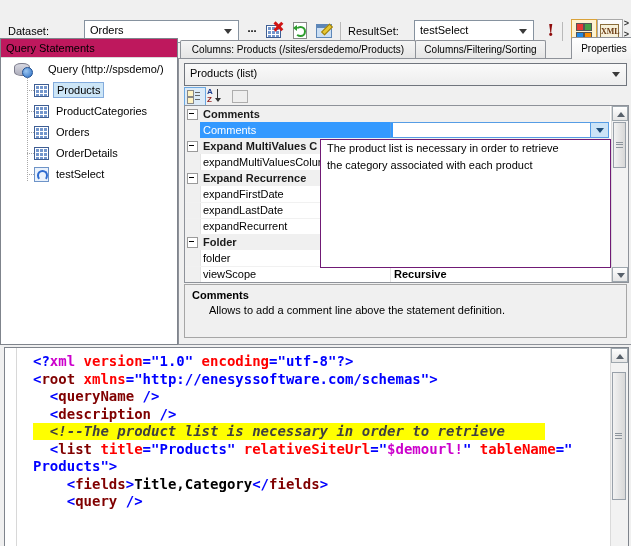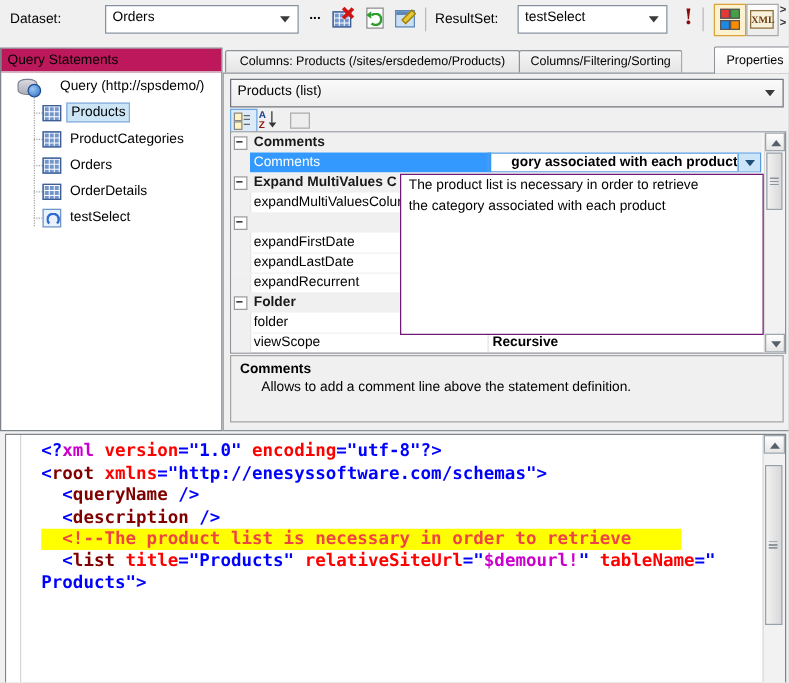--- a/index.html
+++ b/index.html
@@ -1,20 +1,20 @@
 <!DOCTYPE html>
 <html><head>
 <meta charset="utf-8">
 <style>
   html,body{margin:0;padding:0;background:#D8D8D8;}
   .page{position:relative;width:631px;height:546px;background:#F0F0F0;overflow:hidden;
         font-family:"Liberation Sans",sans-serif;font-size:11px;color:#000;}
 
   
-  [data-name="main-toolbar"]{position:absolute;left:0;top:0;width:631px;height:32px;background:#F0F0F0;}
+  [data-name="main-toolbar"]{position:absolute;left:0;top:16px;width:631px;height:32px;background:#F0F0F0;}
   [data-name="dataset-label"]{position:absolute;left:8px;top:9px;}
   [data-name="resultset-label"]{position:absolute;left:348px;top:9px;}
   .combo{position:absolute;background:#fff;border:1px solid #86929F;}
   .combo .ctxt{position:absolute;left:5px;top:3px;white-space:nowrap;}
   .arr-down{position:absolute;width:0;height:0;border-left:4px solid transparent;border-right:4px solid transparent;border-top:5px solid #3A3A3A;}
   [data-name="dataset-combobox"]{left:84px;top:4px;width:153px;height:21px;}
   [data-name="resultset-combobox"]{left:414px;top:4px;width:118px;height:21px;}
   .combo .arr-down{right:6px;top:8px;}
   [data-name="browse-datasets-button"]{position:absolute;left:242px;top:4px;width:20px;height:20px;text-align:center;font-weight:bold;line-height:16px;}
   .tico{position:absolute;width:20px;height:20px;top:4px;}
@@ -121,21 +121,21 @@
 
   
   [data-name="xml-editor"]{position:absolute;left:4px;top:347px;width:623px;height:199px;background:#fff;border:1px solid #7F848C;overflow:hidden;}
   [data-name="xml-selection-margin"]{position:absolute;left:0;top:0;width:11px;height:100%;background:#fff;border-right:1px solid #D8D8D8;}
   [data-name="xml-code"]{position:absolute;left:28px;top:5px;font-family:"DejaVu Sans Mono",monospace;font-size:14px;font-weight:bold;}
   .xline{position:relative;height:17.5px;line-height:17px;white-space:pre;}
   .xhl{position:absolute;left:0;top:0;height:17px;background:#FFFF00;}
   .xtx{position:relative;}
   .tk-delim{color:#0000FF;} .tk-elem{color:#800000;} .tk-attr{color:#FF0000;}
   .tk-val{color:#0000FF;} .tk-pi{color:#CC00CC;} .tk-param{color:#CC00CC;}
-  .tk-text{color:#000;} .tk-comment{color:#ef4444;}
+  .tk-text{color:#000;} .tk-comment{color:#404040;font-style:italic;}
   [data-name="xml-editor-scrollbar"]{right:0;top:0;width:17px;height:100%;border-left:1px solid #DADADA;}
   [data-name="xml-editor-scrollbar"] .sb-btn{width:17px;}
   [data-name="xml-editor-scrollbar"] .sb-thumb{left:1px;width:14px;top:24px;height:128px;}
 </style>
 </head>
 <body>
 
 <div class="page" data-name="query-designer-window">
 
   <div data-name="main-toolbar">
@@ -260,38 +260,38 @@
     <div class="pg-row cat" style="top:0" data-name="property-category-comments">
       <span class="pg-collapse" data-name="collapse-icon">
           <i></i>
         </span>
       <span class="lbl" data-name="category-label">Comments</span>
     </div>
     <div class="pg-row item" style="top:16px" data-name="property-row-comments">
       <span class="nm-sel" data-name="property-name">Comments</span>
     </div>
     <div data-name="comments-value-editor">
-      <span data-name="comments-value-text">gory associated with each product</span>
       <span data-name="comments-dropdown-button">
           <span class="arr-down" data-name="chevron-down-icon"></span>
         </span>
     </div>
     <div class="pg-row cat" style="top:32px" data-name="property-category-expand-multivalues">
       <span class="pg-collapse" data-name="collapse-icon">
           <i></i>
         </span>
       <span class="lbl" data-name="category-label">Expand MultiValues C</span>
     </div>
     <div class="pg-row item" style="top:48px" data-name="property-row-expandmultivaluescolumn">
       <span class="lbl" data-name="property-name">expandMultiValuesColumn</span>
     </div>
     <div class="pg-row cat" style="top:64px" data-name="property-category-expand-recurrence">
       <span class="pg-collapse" data-name="collapse-icon">
           <i></i>
         </span>
+      <span class="lbl" data-name="category-label">Expand Recurrence</span>
     </div>
     <div class="pg-row item" style="top:80px" data-name="property-row-expandfirstdate">
       <span class="lbl" data-name="property-name">expandFirstDate</span>
     </div>
     <div class="pg-row item" style="top:96px" data-name="property-row-expandlastdate">
       <span class="lbl" data-name="property-name">expandLastDate</span>
     </div>
     <div class="pg-row item" style="top:112px" data-name="property-row-expandrecurrent">
       <span class="lbl" data-name="property-name">expandRecurrent</span>
     </div>
@@ -333,20 +333,22 @@
   <div data-name="xml-editor">
     <div data-name="xml-selection-margin"></div>
     <div data-name="xml-code">
         <div class="xline"><span class="xtx" style="padding-left: 0px;"><span class="tk-delim">&lt;?</span><span class="tk-pi">xml </span><span class="tk-attr">version</span><span class="tk-val">="1.0" </span><span class="tk-attr">encoding</span><span class="tk-val">="utf-8"</span><span class="tk-delim">?&gt;</span></span></div>
         <div class="xline"><span class="xtx" style="padding-left: 0px;"><span class="tk-delim">&lt;</span><span class="tk-elem">root </span><span class="tk-attr">xmlns</span><span class="tk-val">="http://enesyssoftware.com/schemas"</span><span class="tk-delim">&gt;</span></span></div>
         <div class="xline"><span class="xtx" style="padding-left: 16.86px;"><span class="tk-delim">&lt;</span><span class="tk-elem">queryName </span><span class="tk-delim">/&gt;</span></span></div>
         <div class="xline"><span class="xtx" style="padding-left: 16.86px;"><span class="tk-delim">&lt;</span><span class="tk-elem">description </span><span class="tk-delim">/&gt;</span></span></div>
         <div class="xline"><span class="xhl" style="width: 512px;"></span><span class="xtx" style="padding-left: 16.86px;"><span class="tk-comment">&lt;!--The product list is necessary in order to retrieve</span></span></div>
         <div class="xline"><span class="xtx" style="padding-left: 16.86px;"><span class="tk-delim">&lt;</span><span class="tk-elem">list </span><span class="tk-attr">title</span><span class="tk-val">="Products" </span><span class="tk-attr">relativeSiteUrl</span><span class="tk-val">="</span><span class="tk-param">$demourl!</span><span class="tk-val">" </span><span class="tk-attr">tableName</span><span class="tk-val">="</span></span></div>
         <div class="xline"><span class="xtx" style="padding-left: 0px;"><span class="tk-val">Products"&gt;</span></span></div>
+        <div class="xline"><span class="xtx" style="padding-left: 33.72px;"><span class="tk-delim">&lt;</span><span class="tk-elem">fields</span><span class="tk-delim">&gt;</span><span class="tk-text">Title,Category</span><span class="tk-delim">&lt;/</span><span class="tk-elem">fields</span><span class="tk-delim">&gt;</span></span></div>
+        <div class="xline"><span class="xtx" style="padding-left: 33.72px;"><span class="tk-delim">&lt;</span><span class="tk-elem">query </span><span class="tk-delim">/&gt;</span></span></div>
       </div>
     <div class="sb" data-name="xml-editor-scrollbar" style="position:absolute;">
       <div class="sb-btn sb-up" data-name="scroll-up-button">
           <span class="tri-up" data-name="up-arrow-icon"></span>
         </div>
       <div class="sb-thumb" data-name="scrollbar-thumb"></div>
     </div>
   </div>
 
 </div>

